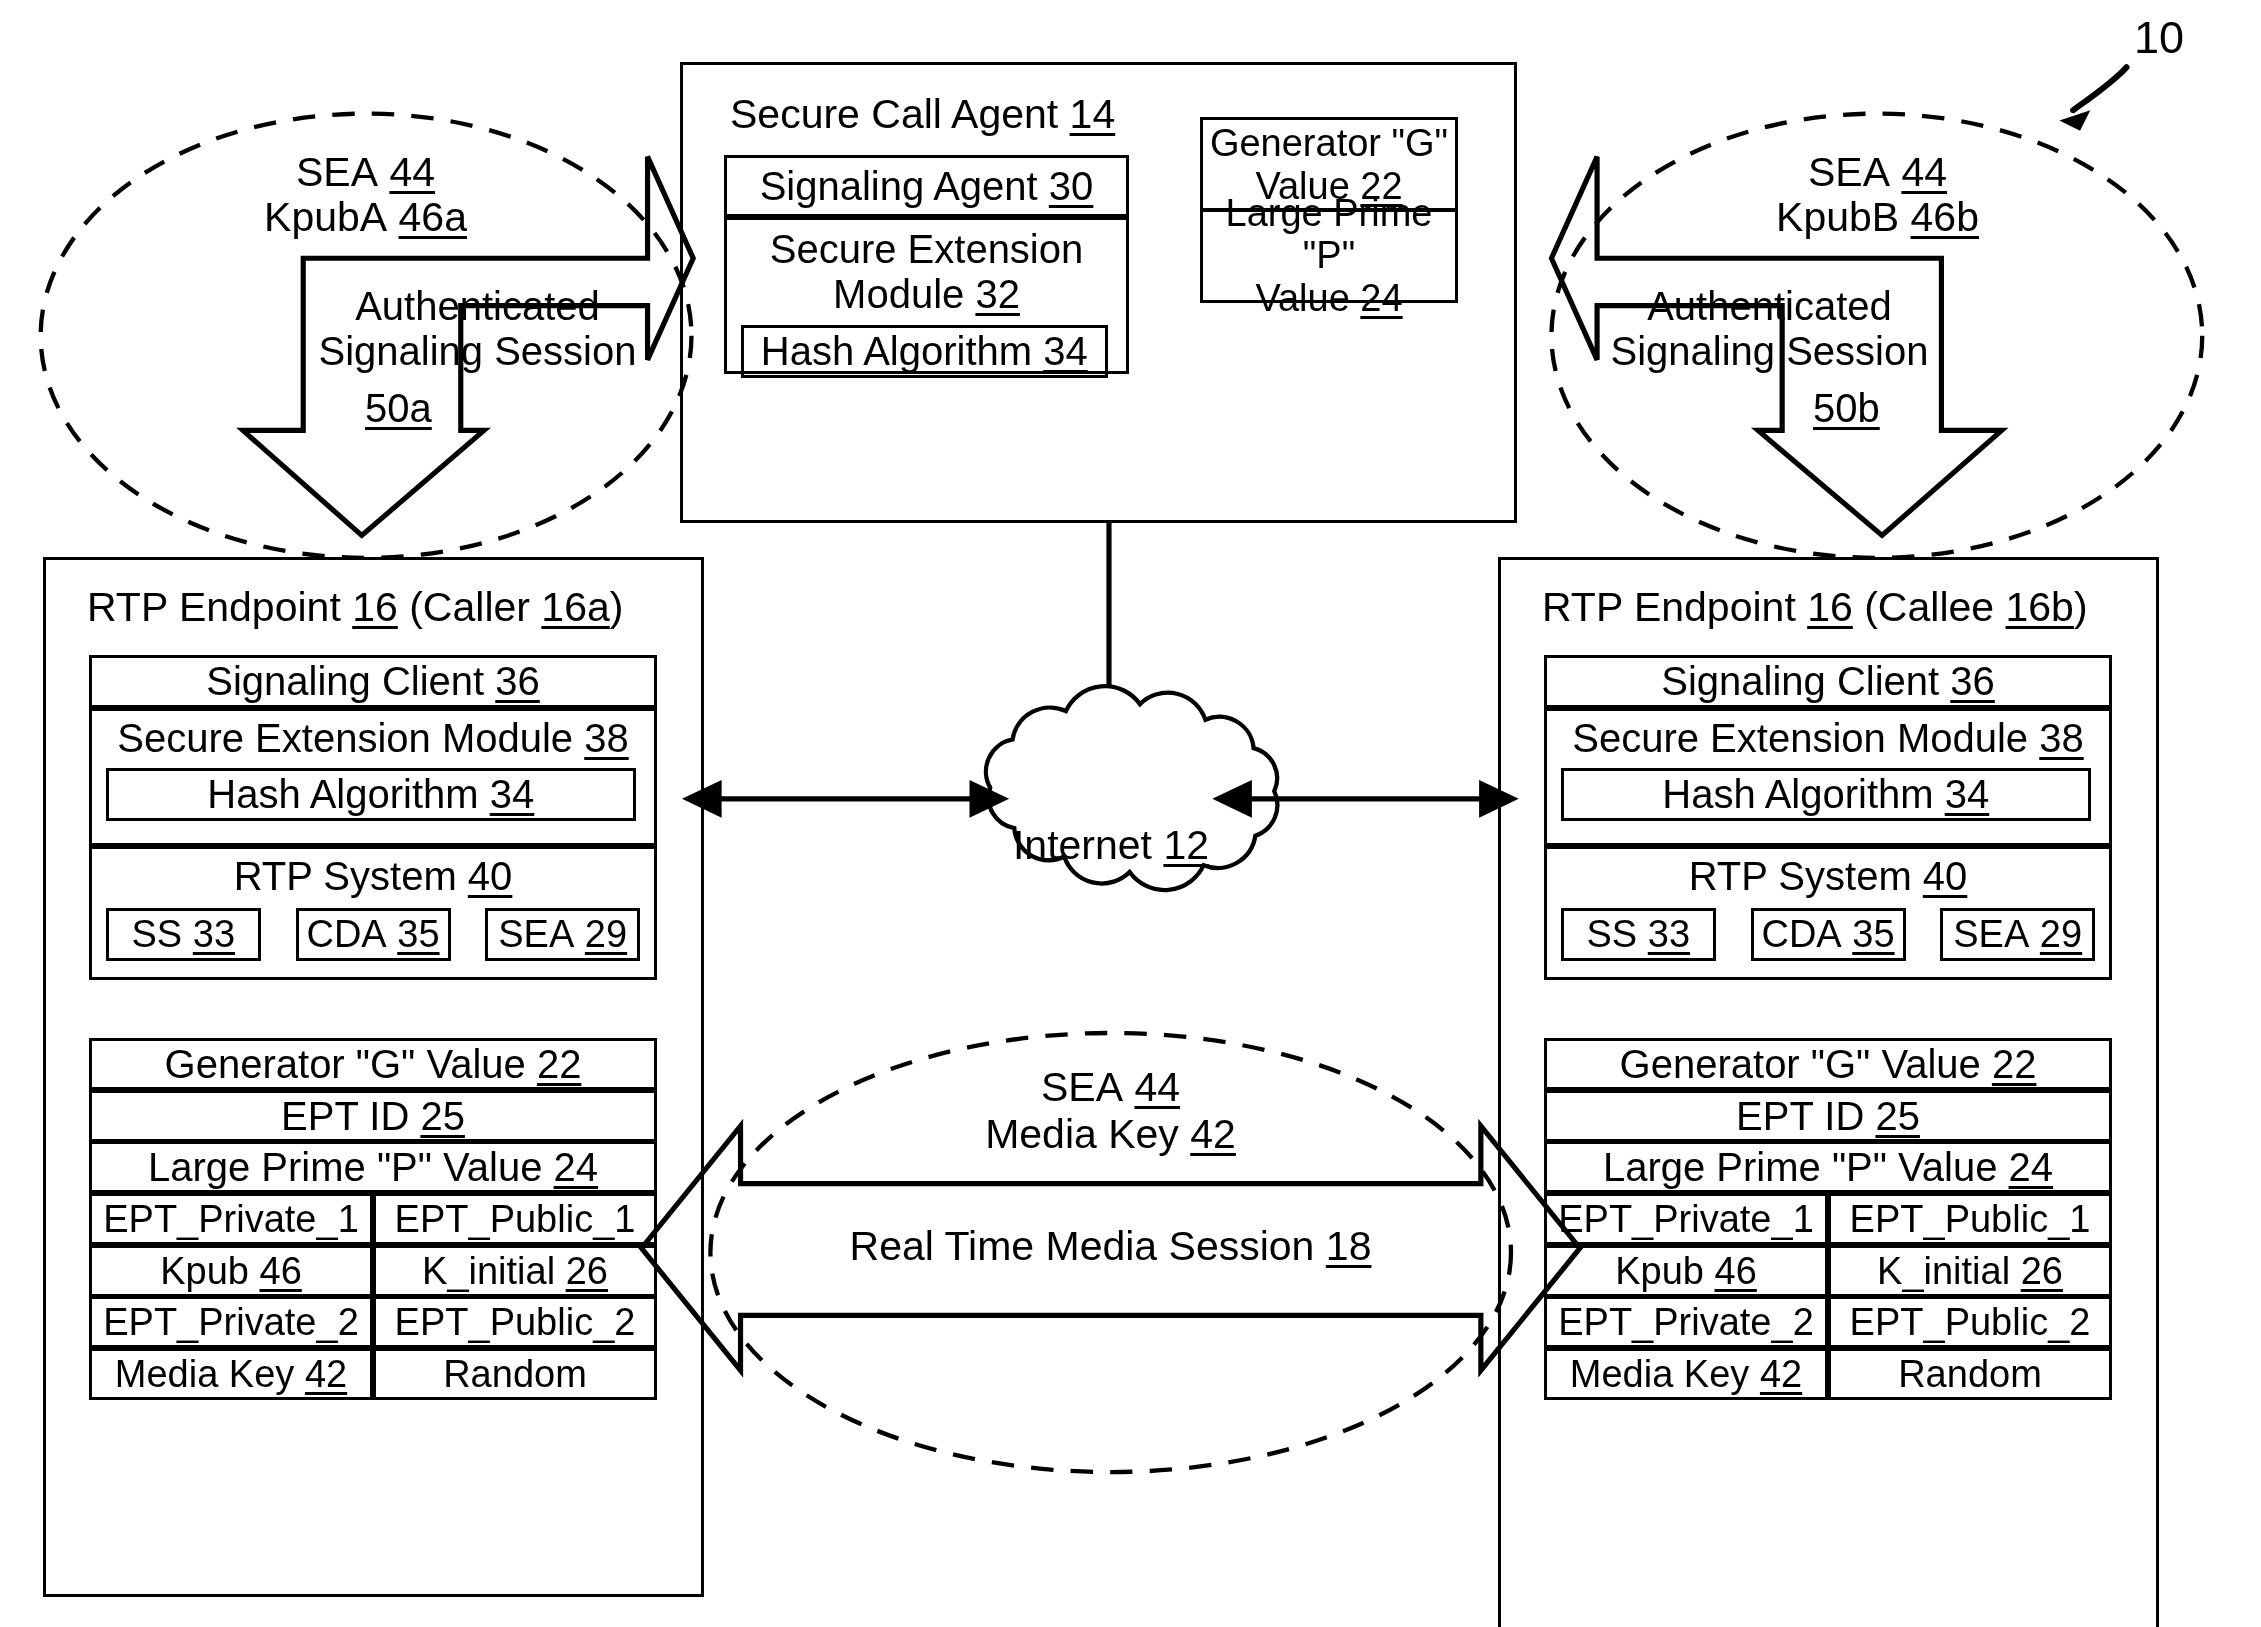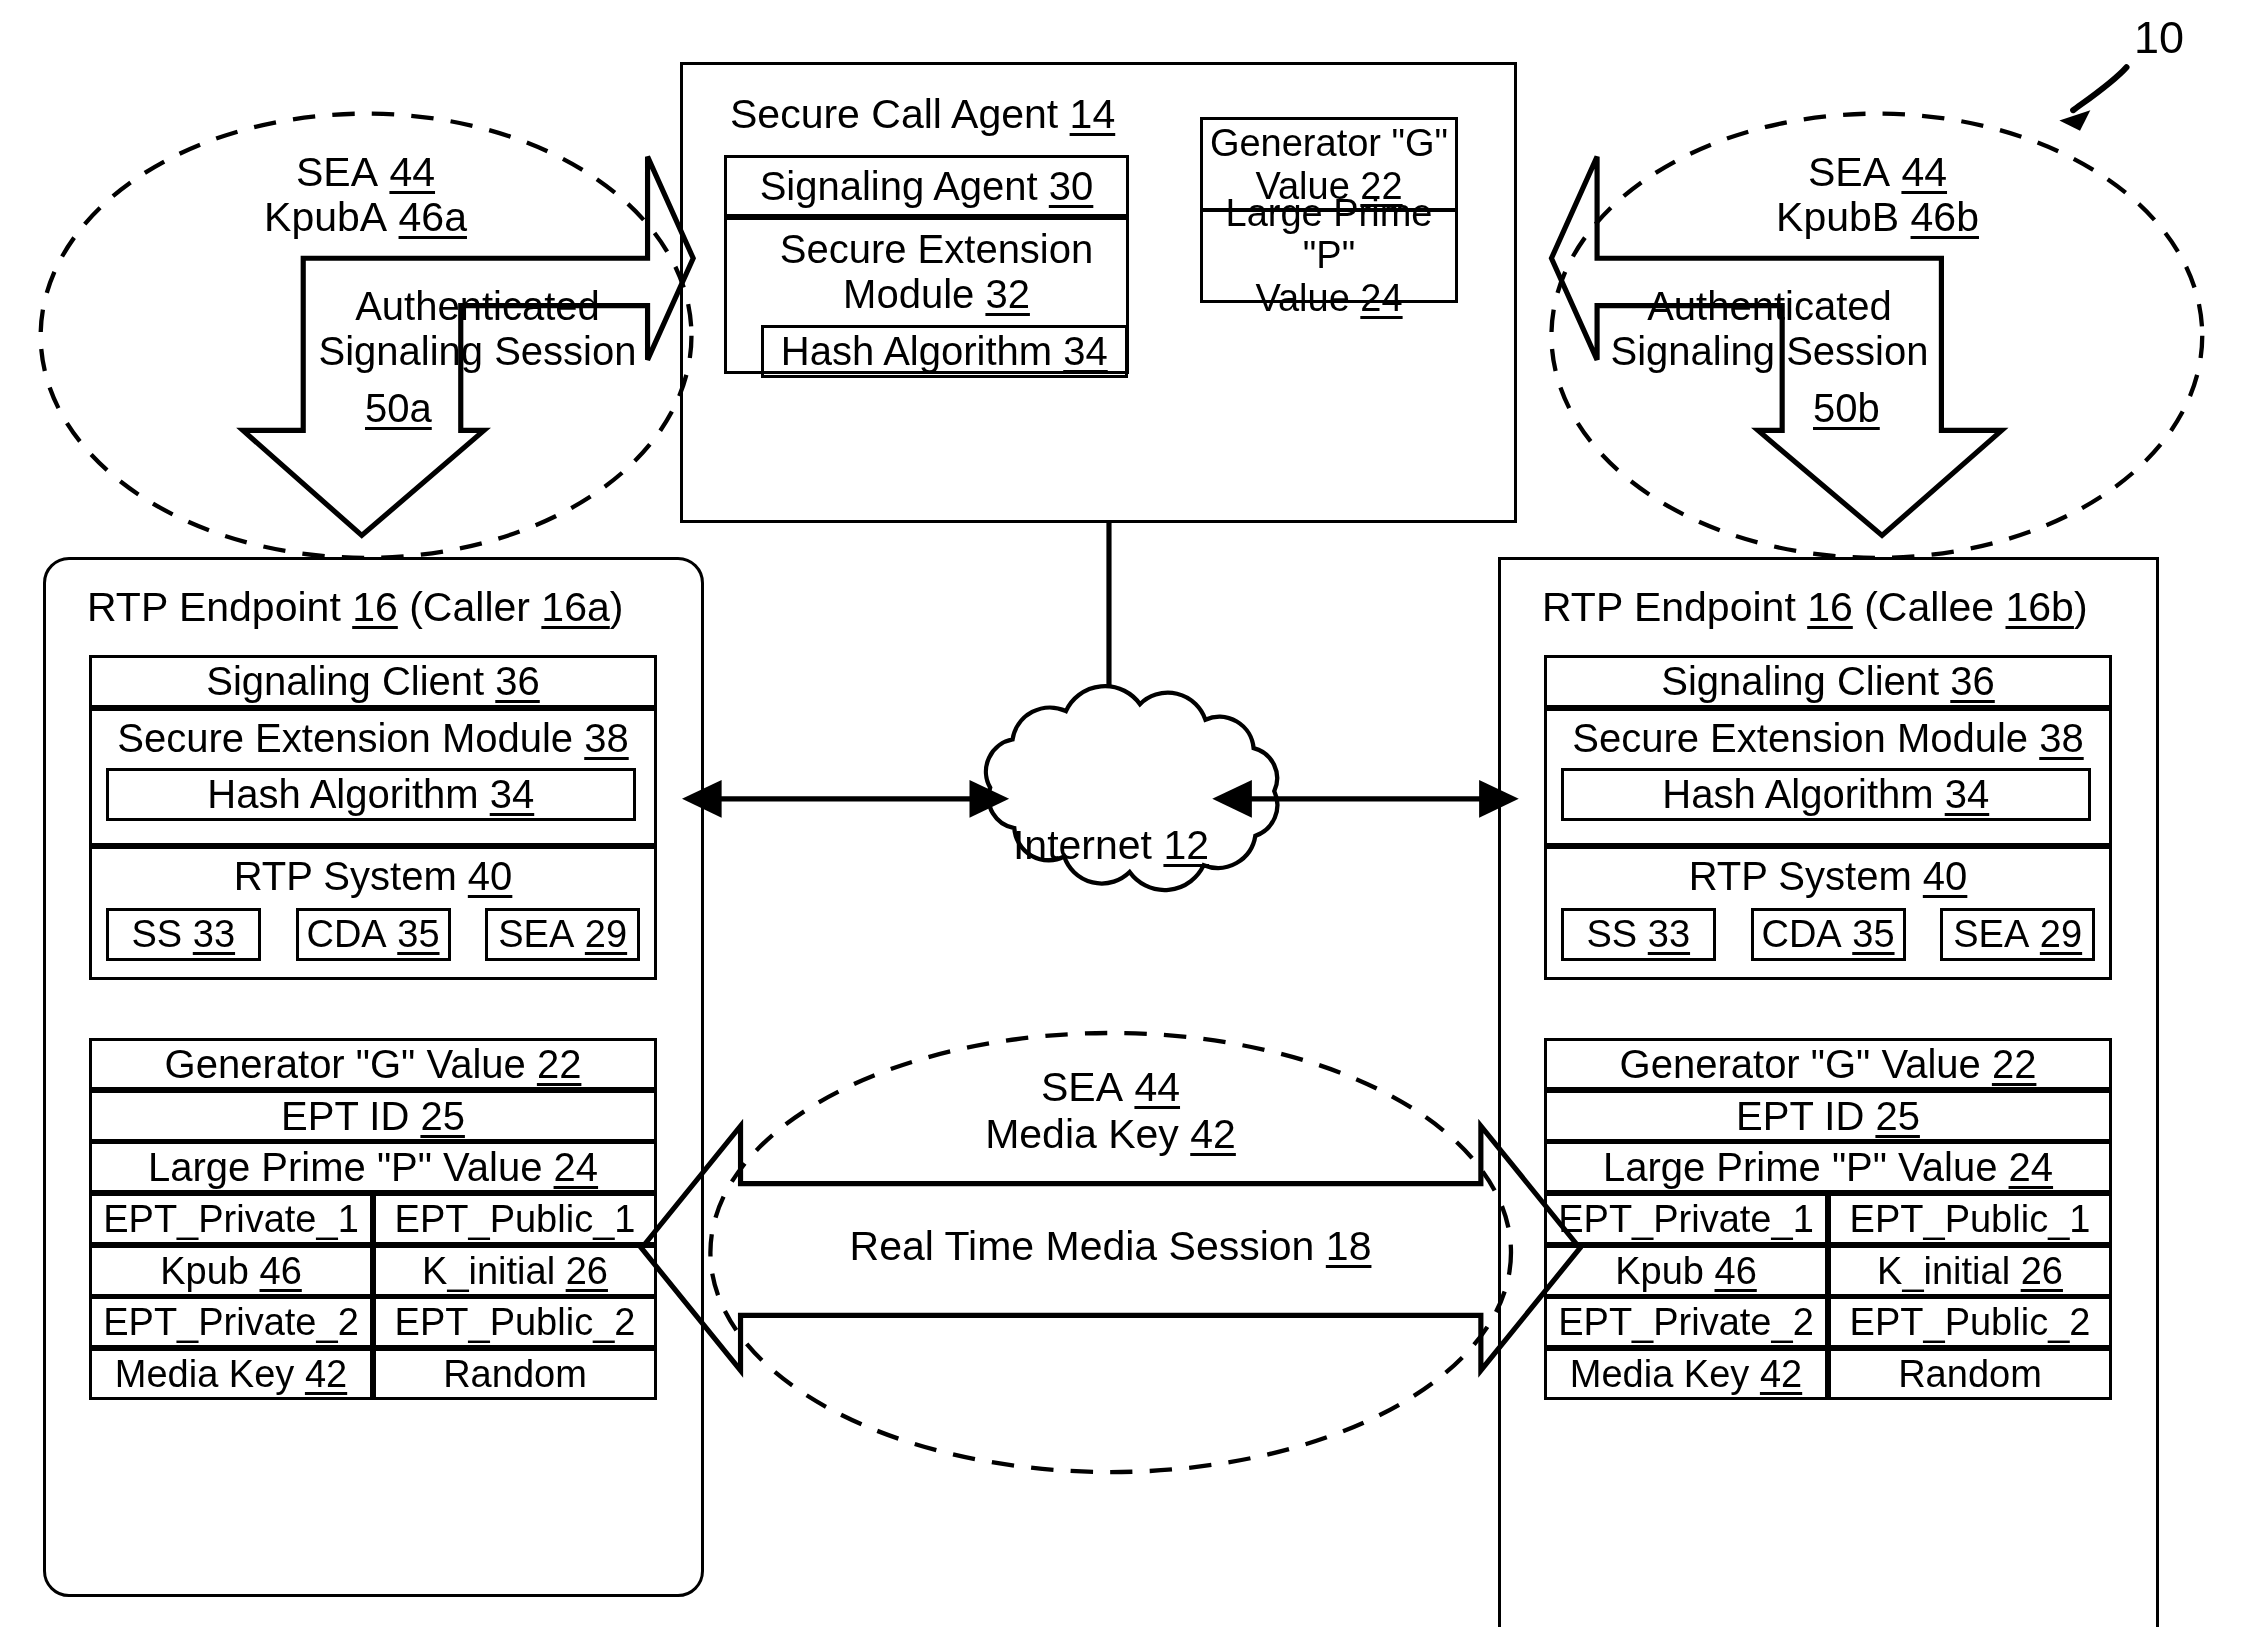--- a/index.html
+++ b/index.html
@@ -103,21 +103,21 @@
   <div class="box" style="left:680px;top:62px;width:837px;height:461px;">
     <div class="txt f48 nowrap" style="left:47px;top:26px;">
       <span>Secure Call Agent</span>&nbsp;<span class="u">14</span>
     </div>
 
     <div class="cell" style="left:41px;top:90px;width:405px;height:62px;">
       <span class="f46 nowrap">
         <span>Signaling Agent</span>&nbsp;<span class="u">30</span>
       </span>
     </div>
-    <div class="cell" style="left:41px;top:152px;width:405px;height:157px;align-items:flex-start;padding-left:20px;">
+    <div class="cell" style="left:41px;top:152px;width:405px;height:157px;align-items:flex-start;">
       <div style="width:100%;">
         <div class="f46 lh" style="text-align:center;margin-top:6.9px;">Secure Extension</div>
         <div class="f46 lh nowrap" style="text-align:center;">
           <span>Module</span>&nbsp;<span class="u">32</span>
         </div>
         <div class="cell" style="position:relative;left:13.8px;top:8.6px;width:367px;height:53px;">
           <span class="f46 nowrap">
             <span>Hash Algorithm</span>&nbsp;<span class="u">34</span>
           </span>
         </div>
@@ -145,21 +145,21 @@
   <div class="txt ctr f48 nowrap" style="left:977px;top:1066px;width:267px;height:43px;">
     <span>SEA</span>&nbsp;<span class="u">44</span>
   </div>
   <div class="txt ctr f48 nowrap" style="left:977px;top:1113px;width:267px;height:43px;">
     <span>Media Key</span>&nbsp;<span class="u">42</span>
   </div>
   <div class="txt ctr f48 nowrap" style="left:766px;top:1221px;width:689px;height:50px;text-align:center;">
     <span>Real Time Media Session</span>&nbsp;<span class="u">18</span>
   </div>
 
-  <div class="box" style="left:43px;top:557px;width:661px;height:1040px;border-radius:26px;">
+  <div class="box" style="left:43px;top:557px;width:661px;height:1040px;">
     <div class="txt f48 nowrap" style="left:41px;top:24px;">
       <span>RTP Endpoint</span>&nbsp;<span class="u">16</span>&nbsp;<span>(Caller</span>&nbsp;<span class="u">16a</span><span>)</span>
     </div>
 
     <div class="cell" style="left:43px;top:95px;width:568px;height:53px;">
       <span class="f46 nowrap"><span>Signaling Client</span>&nbsp;<span class="u">36</span></span>
     </div>
 
     <div class="cell" style="left:43px;top:148px;width:568px;height:138px;align-items:flex-start;">
       <div style="width:100%;">

